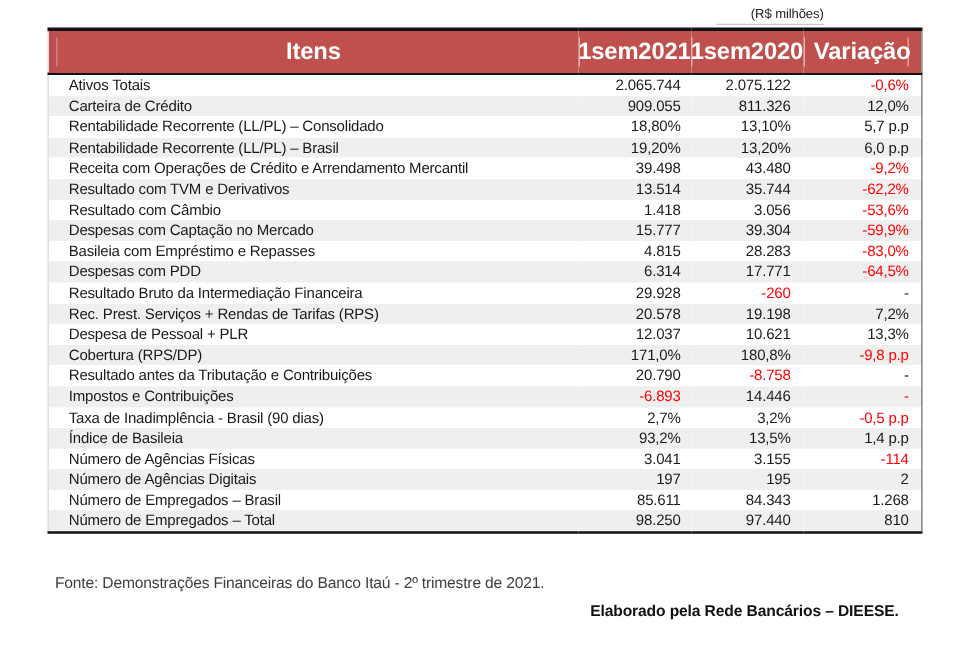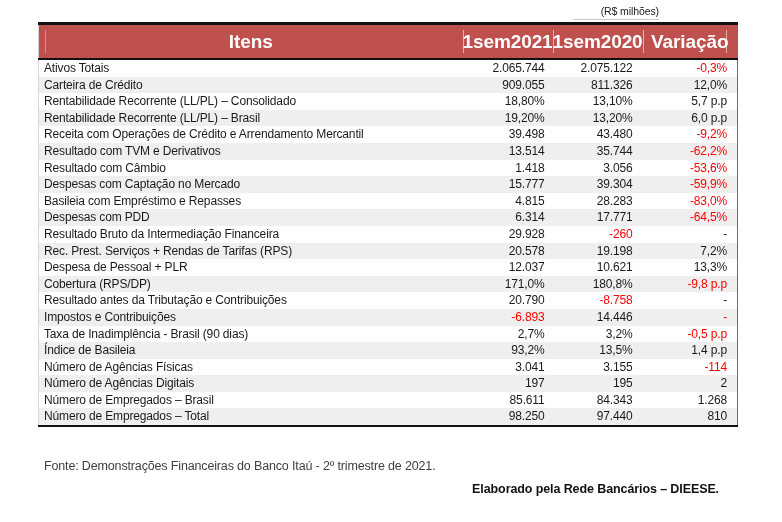--- a/index.html
+++ b/index.html
@@ -88,21 +88,21 @@
     color: #1a1a1a;
     height: 16.6px;
     line-height: 16.6px;
     padding: 0;
     white-space: nowrap;
     overflow: hidden;
     letter-spacing: -0.15px;
   }
   .tbl tbody tr:nth-child(even) td { background: #efefef; }
   .tbl tbody tr:nth-child(odd) td { background: #ffffff; }
-  .tbl td.ci { text-align: left;  padding-left: 5px; }
+  .tbl td.ci { text-align: left;  padding-left: 16px; }
   .tbl td.c2 { text-align: right; padding-right: 8px; }
   .tbl td.c3 { text-align: right; padding-right: 10px; }
   .tbl td.c4 { text-align: right; padding-right: 10px; }
   .tbl td.neg { color: #ff0000; }
   .fonte {
     position: absolute;
     left: 44px;
     top: 459px;
     font-size: 12.5px;
     color: #404040;
@@ -147,21 +147,21 @@
           <th class="th-var">
             <span>Variação</span>
           </th>
         </tr>
       </thead>
       <tbody>
           <tr>
             <td class="ci">Ativos Totais</td>
             <td class="c2">2.065.744</td>
             <td class="c3">2.075.122</td>
-            <td class="c4 neg">-0,3%</td>
+            <td class="c4 neg">-0,6%</td>
           </tr>
           <tr>
             <td class="ci">Carteira de Crédito</td>
             <td class="c2">909.055</td>
             <td class="c3">811.326</td>
             <td class="c4">12,0%</td>
           </tr>
           <tr>
             <td class="ci">Rentabilidade Recorrente (LL/PL) – Consolidado</td>
             <td class="c2">18,80%</td>

